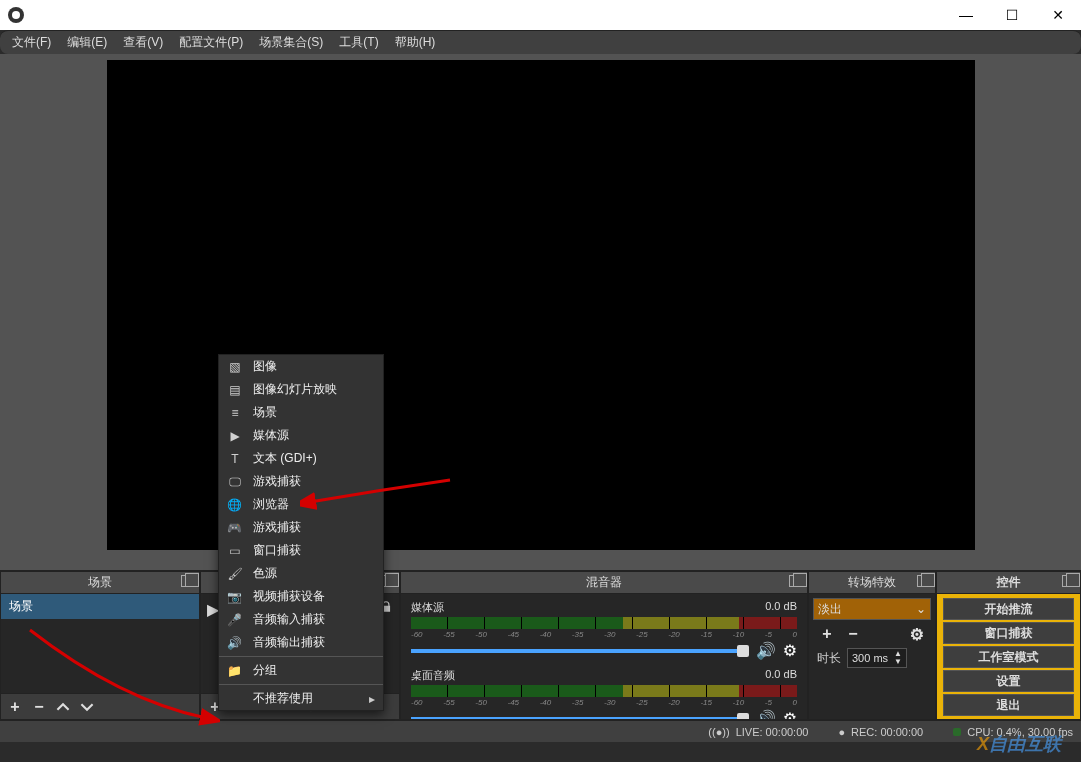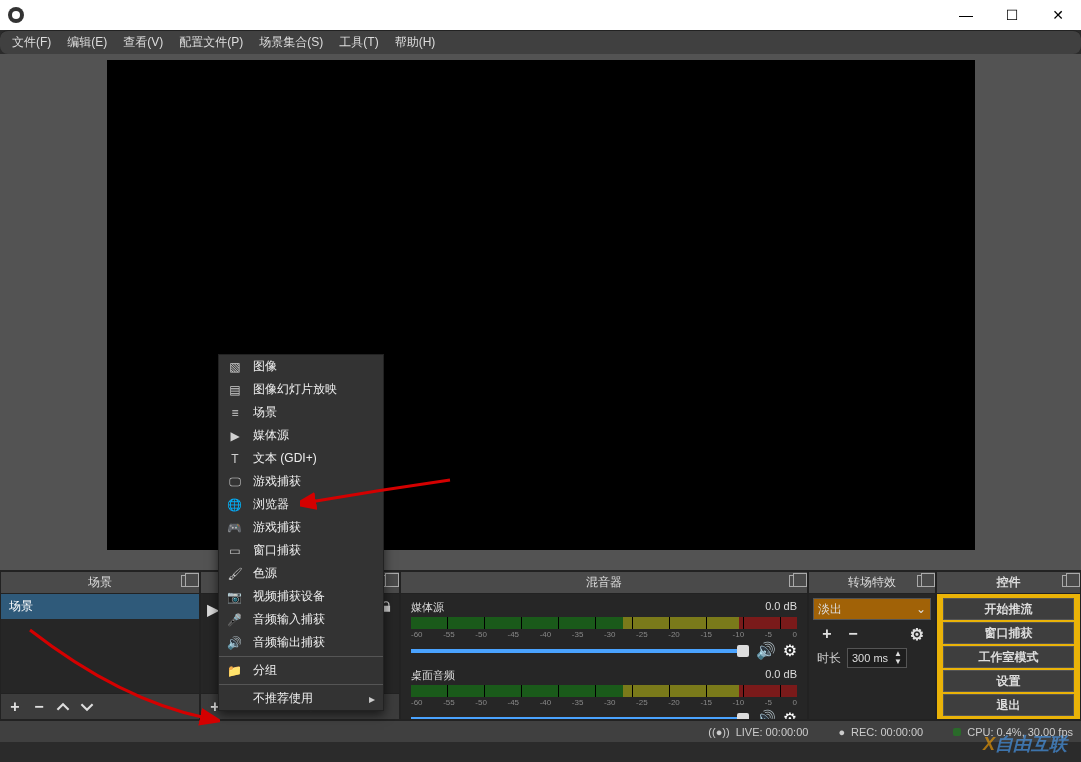--- a/index.html
+++ b/index.html
@@ -31,21 +31,21 @@
 .p-controls { width: 145px; font-weight: bold; }
 
 .scene-item { padding: 4px 8px; font-size: 12px; color: #fff; background: #2f5a7a; }
 .tbtn { width: 20px; height: 20px; display: flex; align-items: center; justify-content: center; color: #e0e0e0; font-size: 16px; font-weight: bold; }
 .tbtn svg { width: 14px; height: 14px; }
 
 .mixer-ch { padding: 6px 10px 2px 10px; }
 .mixer-ch .mlabel { font-size: 11px; color: #ddd; display: flex; justify-content: space-between; }
 .meter { height: 12px; margin-top: 2px; background: linear-gradient(to right, #1a5a1a 0%, #1a5a1a 55%, #7a7a1a 55%, #7a7a1a 85%, #7a1a1a 85%, #7a1a1a 100%); position: relative; }
 .meter::after { content:""; position:absolute; inset:0; background: repeating-linear-gradient(to right, transparent 0 36px, #000 36px 37px); }
-.ticks { display: flex; justify-content: space-between; font-size: 8px; color: #888; margin-top: 1px; }
+.ticks { display: flex; justify-content: space-between; font-size: 8px; color: #888; margin-top: 1px; font-style: italic; }
 .slider-row { display: flex; align-items: center; gap: 8px; margin-top: 2px; }
 .slider-track { flex: 1; height: 4px; background: #4aa3ff; position: relative; }
 .slider-thumb { position: absolute; right: 0; top: -4px; width: 12px; height: 12px; background: #ddd; border-radius: 2px; }
 .mic-icons { display: flex; gap: 6px; color: #fff; }
 
 .trans-combo { width: 100%; height: 22px; background: #a16207; color: #ddd; border: 1px solid #555; font-size: 12px; padding: 0 4px; display: flex; align-items: center; justify-content: space-between; }
 .trans-row { display: flex; gap: 6px; margin: 4px; align-items: center; color: #ccc; font-size: 12px; }
 .spin { width: 60px; height: 20px; background: #1e1e1e; border: 1px solid #555; color: #ddd; font-size: 11px; padding: 0 4px; display:flex; align-items:center; justify-content:space-between;}
 
 .ctrl-btn { height: 22px; margin: 2px 6px; background: #3e3e3e; border: 1px solid #555; color: #ddd; font-size: 12px; display: flex; align-items: center; justify-content: center; }
@@ -57,21 +57,21 @@
 
 .ctxmenu { position: absolute; left: 218px; top: 354px; width: 166px; background: #333; border: 1px solid #222; box-shadow: 0 4px 10px rgba(0,0,0,.6); z-index: 100; }
 .ctx-item { height: 23px; display: flex; align-items: center; padding: 0 8px; font-size: 12px; color: #eee; gap: 10px; }
 .ctx-sep { height: 1px; background: #555; margin: 2px 0; }
 .ctx-ico { width: 16px; display: flex; justify-content: center; color: #d0d0d0; }
 .ctx-sub { margin-left: auto; color: #ccc; }
 
 
 .arrow { position: absolute; z-index: 200; pointer-events: none; }
 
-.watermark { position: absolute; right: 14px; bottom: 6px; font-size: 18px; font-weight: bold; color: #4aa3ff; opacity: .6; font-style: italic; pointer-events:none; }
+.watermark { position: absolute; right: 20px; bottom: 6px; font-size: 18px; font-weight: bold; color: #4aa3ff; opacity: .6; font-style: italic; pointer-events:none; }
 .watermark span { color:#ffa500; }
 
 .popout-ico { width:12px; height:12px; border:1px solid #aaa; position:relative; }
 .popout-ico::after { content:""; position:absolute; width:12px; height:12px; border:1px solid #aaa; top:-3px; left:3px; background:#4a4a4a;}
 .lock-ico svg { width:14px; height:14px; }
 </style>
 </head>
 <body>
 
 <div class="titlebar">

